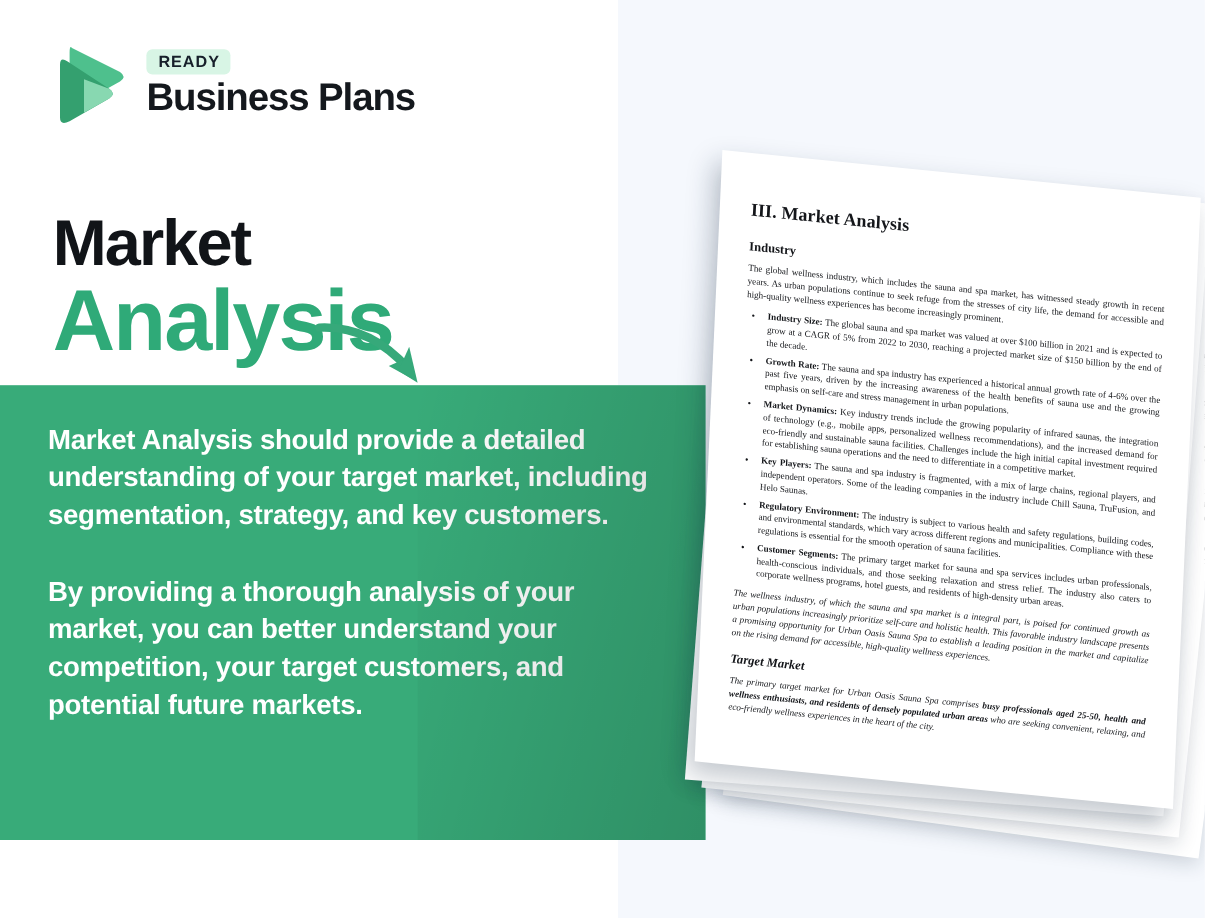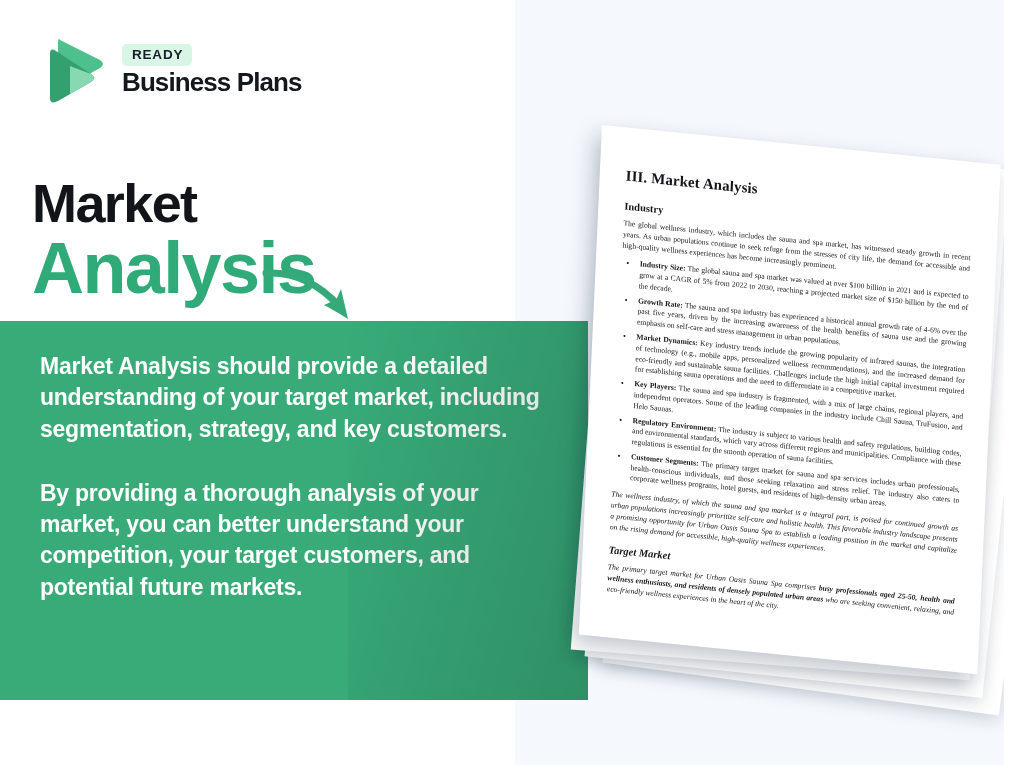--- a/index.html
+++ b/index.html
@@ -67,32 +67,32 @@
     background: #d8f5e5;
     color: #17202a;
     font-size: 13.5px;
     font-weight: bold;
     letter-spacing: 0.8px;
     padding: 3px 9px 3px 10px;
     border-radius: 5px;
     line-height: 1.15;
   }
   .brand-name {
-    font-size: 26px;
+    font-size: 32px;
     font-weight: bold;
     color: #14181d;
     letter-spacing: -0.9px;
     line-height: 1.05;
     white-space: nowrap;
   }
 
   
   .headline {
     position: absolute;
-    left: 32px;
+    left: 44px;
     top: 176px;
     line-height: 1.0;
   }
   .headline-line1 {
     display: block;
     font-size: 54px;
     font-weight: bold;
     color: #111418;
     letter-spacing: -1.6px;
   }

